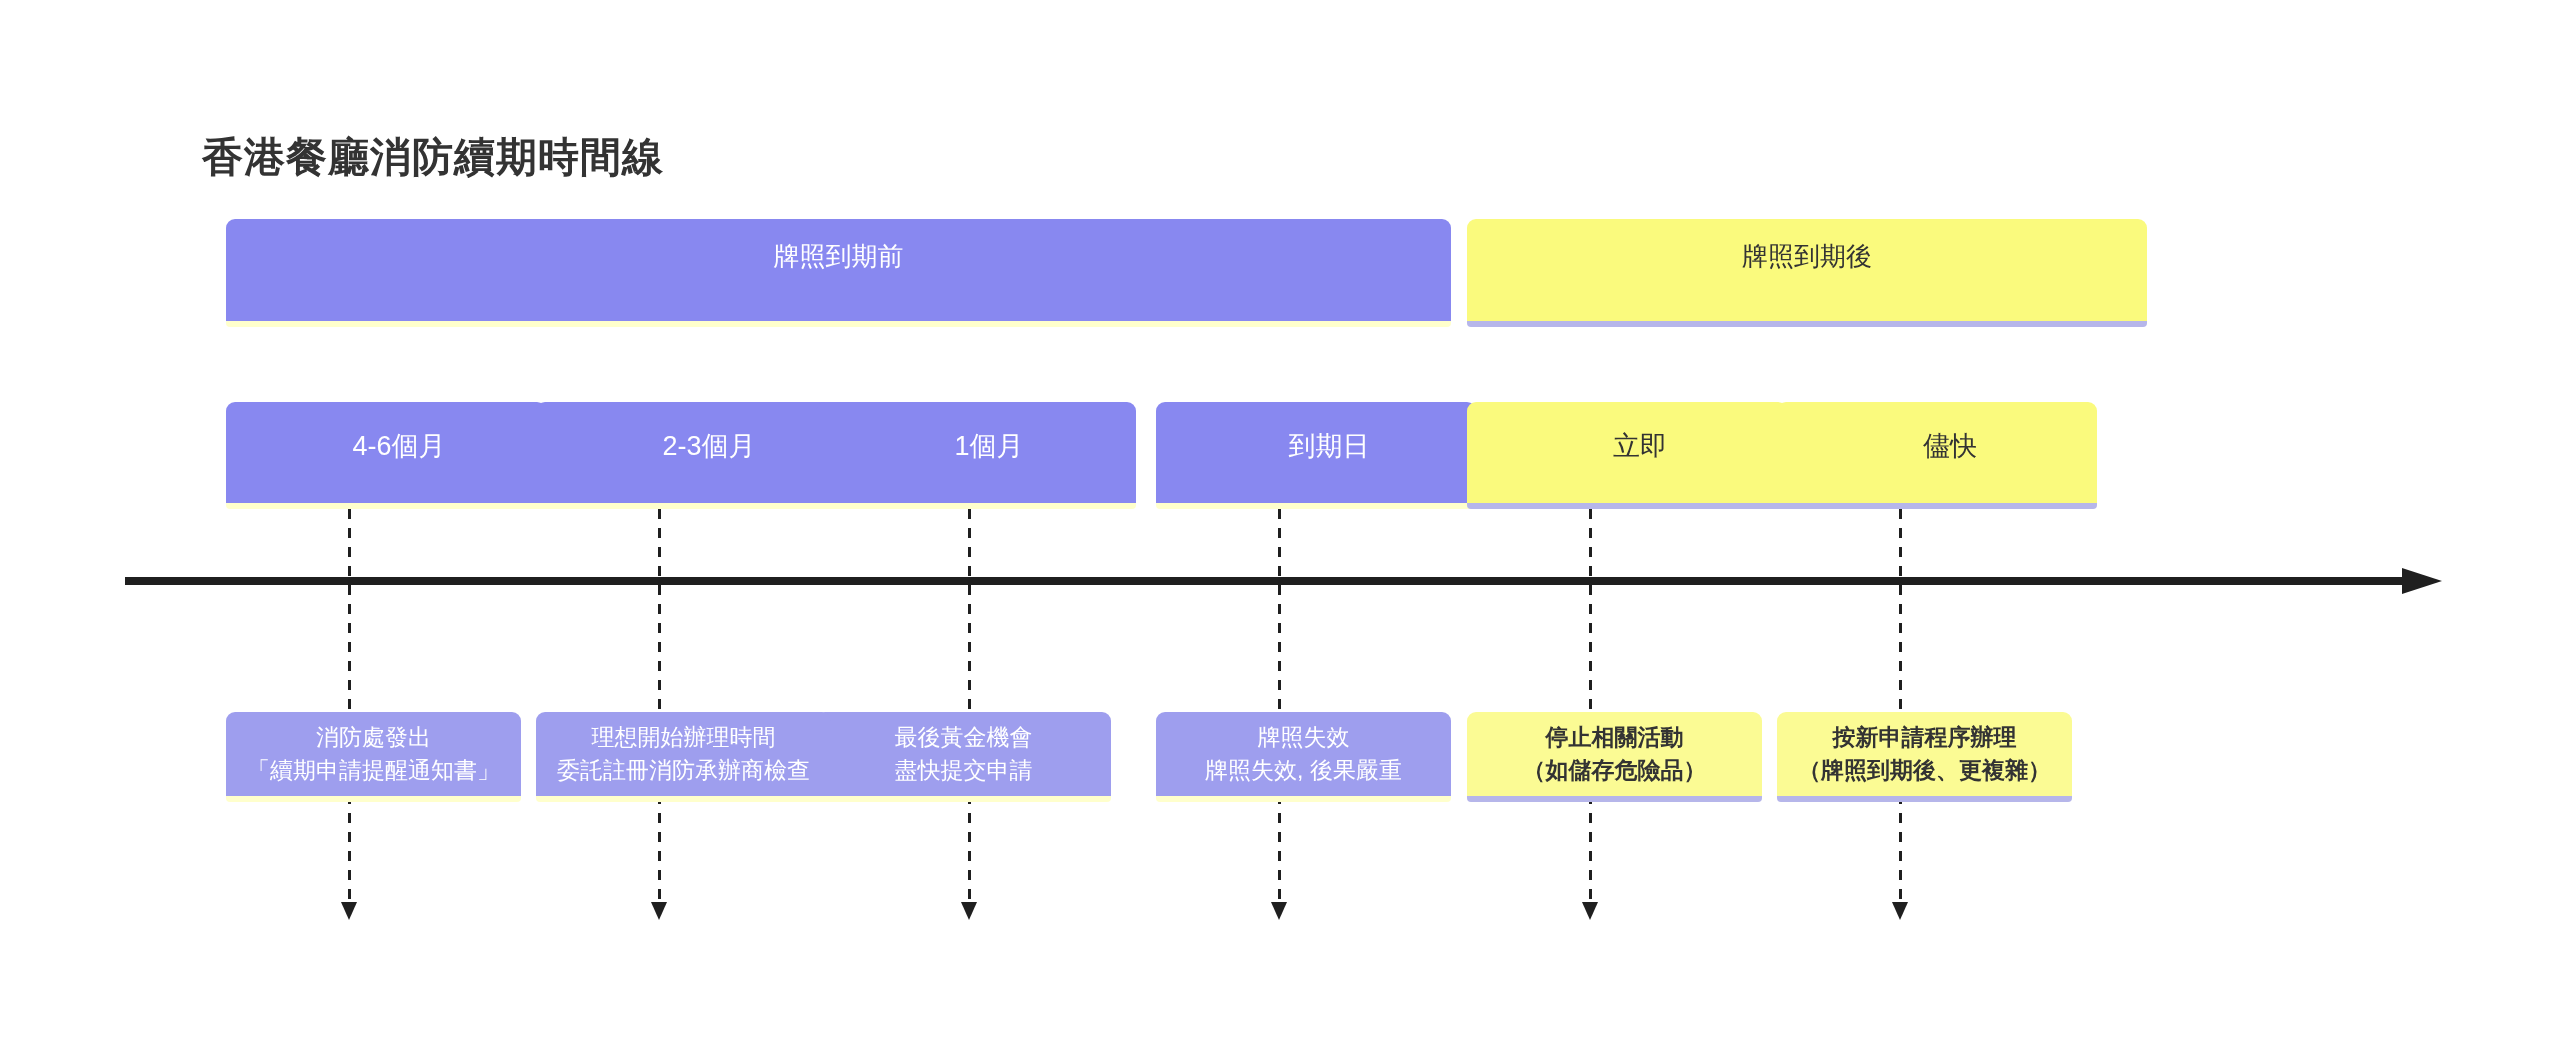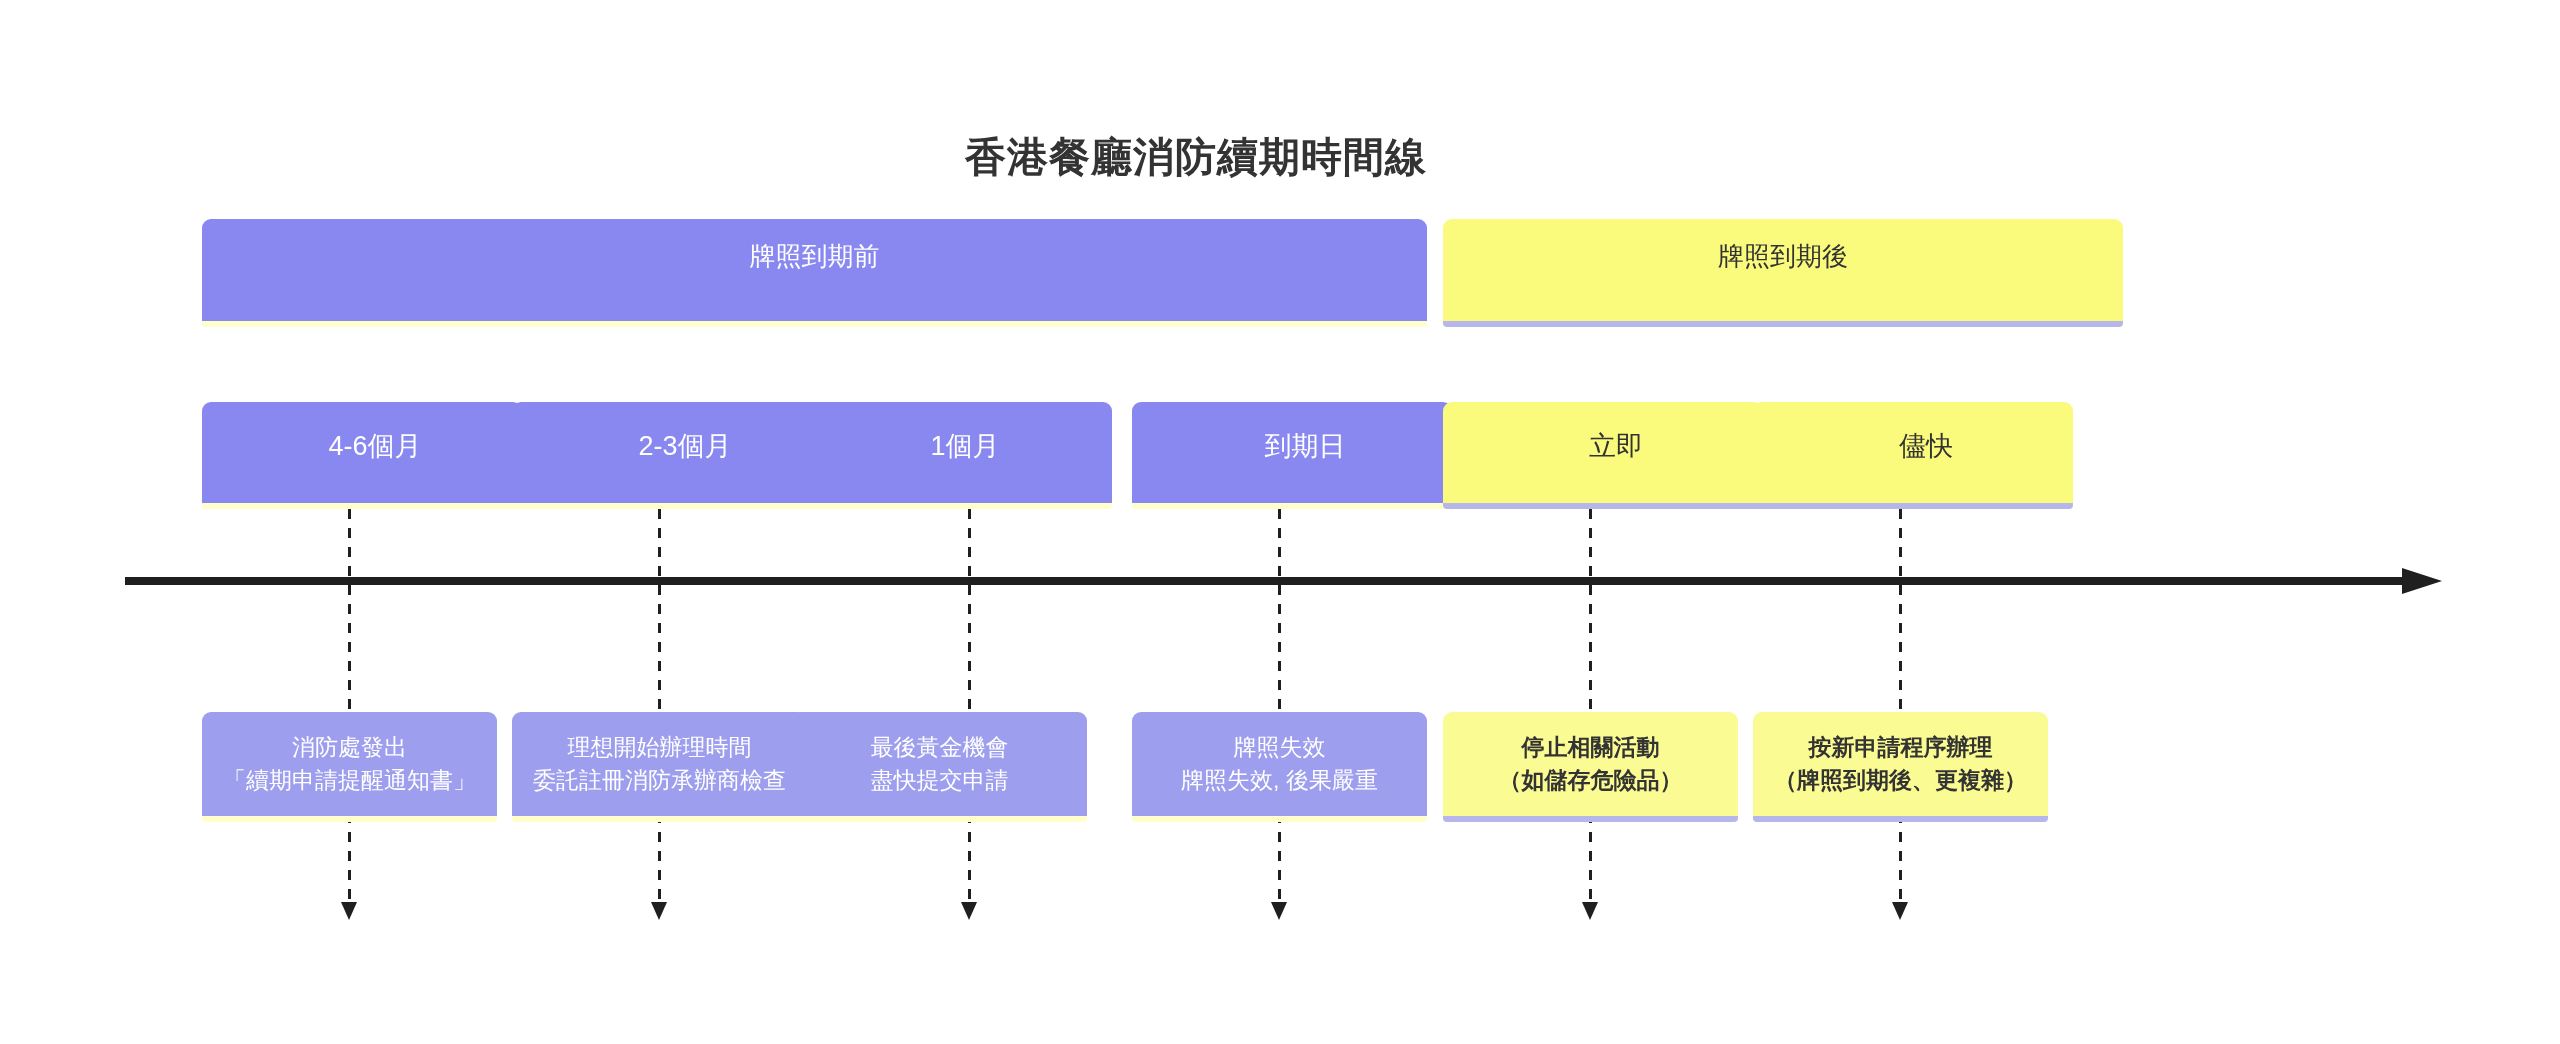--- a/index.html
+++ b/index.html
@@ -2,27 +2,27 @@
 <html style="--purple: #8888f0; --purpleLight: #9e9eee; --yellow: #fafa7d; --yellowLight: #fbfb94; --stripYellow: #ffffcc; --stripPurple: #b6b6ea; --axis: #1f1f1f; --text: #333333;"><head>
 <meta charset="utf-8">
 <style>
   html,body{margin:0;padding:0;background:#ffffff;}
   .canvas{
     position:relative;width:2560px;height:1044px;background:#ffffff;overflow:hidden;
     font-family:"Liberation Sans","DejaVu Sans",sans-serif;color:var(--text);
   }
   .title{
     position:absolute;left:202px;top:130px;width:1225px;margin:0;
-    text-align:right;font-size:41px;font-weight:bold;letter-spacing:1px;color:var(--text);
+    text-align:left;font-size:41px;font-weight:bold;letter-spacing:1px;color:var(--text);
   }
-  .bar,.node,.event{position:absolute;box-sizing:border-box;border-radius:9px 9px 0 0;}
+  .bar,.node,.event{position:absolute;box-sizing:border-box;border-radius:9px 9px 0 0;margin-left:24px;}
   .bar{top:219px;height:102px;text-align:center;padding-top:20px;font-size:26px;}
   .node{top:402px;height:101px;width:320px;text-align:center;padding-top:26px;font-size:27px;padding-left:26px;}
   .event{
-    top:712px;height:104px;width:295px;display:flex;flex-direction:column;
+    top:712px;height:84px;width:295px;display:flex;flex-direction:column;
     align-items:center;justify-content:center;text-align:center;
     font-size:23px;line-height:33px;z-index:3;
   }
   .fill-purple{background:var(--purple);color:#ffffff;}
   .fill-purple-light{background:var(--purpleLight);color:#ffffff;}
   .fill-yellow{background:var(--yellow);color:var(--text);}
   .fill-yellow-light{background:var(--yellowLight);color:var(--text);font-weight:bold;}
   .strip{position:absolute;left:0;bottom:-6px;width:100%;height:6px;border-radius:0 0 4px 4px;}
   .strip-yellow{background:var(--stripYellow);}
   .strip-purple{background:var(--stripPurple);}

